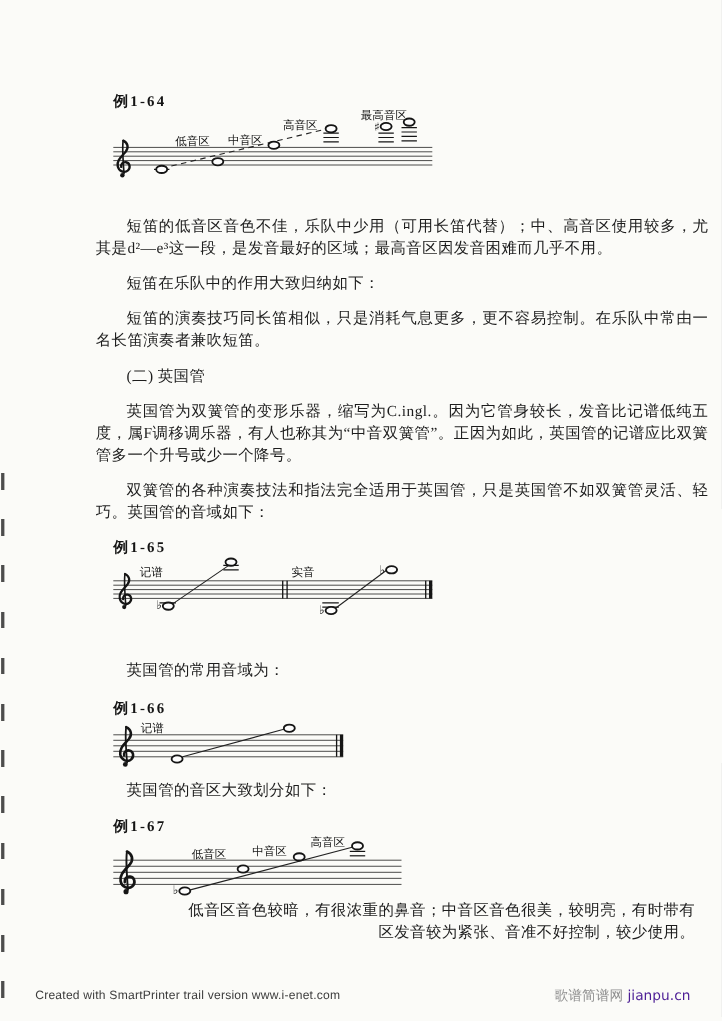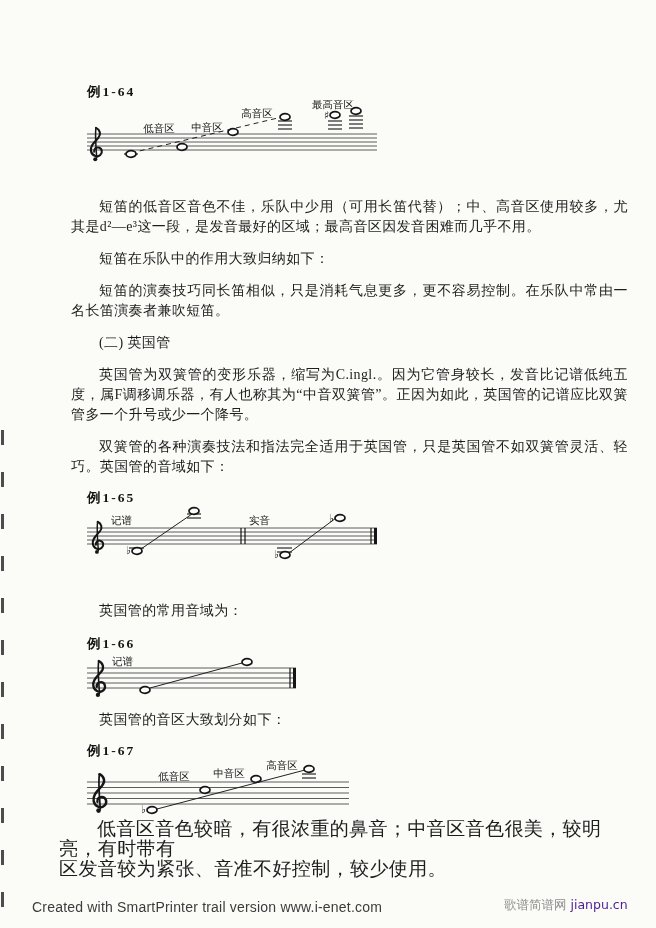--- a/index.html
+++ b/index.html
@@ -10,50 +10,50 @@
     overflow:hidden;
     font-family:"Liberation Serif","DejaVu Serif",serif;
     color:#1d1d1d;
   }
   .scan-dash-line{
     position:absolute;left:1px;top:430px;width:3px;height:483px;
     background:repeating-linear-gradient(to bottom,#2e2e2e 0 15px,transparent 15px 42px);
     opacity:.85;
   }
   .content{
-    position:absolute;left:0;top:0;
+    position:absolute;left:16px;top:0;
     box-sizing:border-box;
     width:575px;
     padding:83px 40px 0 59px;
   }
   .ex-title{
     margin:0 0 0 28px;
     font-size:13.5px;font-weight:bold;line-height:17px;
     letter-spacing:2px;color:#141414;
   }
   .body-p{
     margin:12px;width:557px;
     font-size:14px;line-height:20px;
     text-align:justify;text-indent:2em;
     letter-spacing:0.4px;
   }
   .sub-heading{font-weight:normal;}
-  .plain-line{margin:0;width:557px;font-size:19px;line-height:20px;letter-spacing:0.4px;}
+  .plain-line{margin:0;width:557px;font-size:14px;line-height:20px;letter-spacing:0.4px;text-align:right;}
   .indent{ text-indent:2em; }
   .score{display:block;margin-left:25px;}
   .score text{
     font-family:"Liberation Serif","DejaVu Serif",serif;
     fill:#161616;
   }
   .reg-label{font-size:10.5px;}
   .score .acc{font-family:"DejaVu Sans",sans-serif;font-size:11px;}
   .footer-left{
     position:absolute;left:32px;top:899px;
     font-family:"Liberation Sans","DejaVu Sans",sans-serif;
-    font-size:14px;color:#3c3c3c;letter-spacing:0.2px;
+    font-size:11px;color:#3c3c3c;letter-spacing:0.2px;
   }
   .footer-right{
     position:absolute;left:504px;top:897px;
     font-family:"DejaVu Sans","Liberation Sans",sans-serif;
     font-size:12.5px;
   }
   .site-name{color:#8f8f8f;}
   .site-domain{color:#4c1d95;margin-left:4px;}
   .mt2{margin-top:14px;} .mt6{margin-top:6px;}
 </style>

